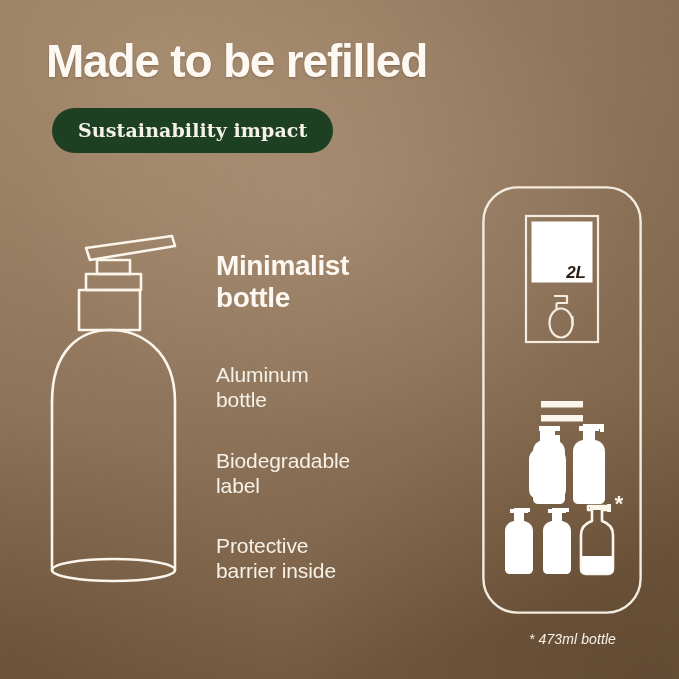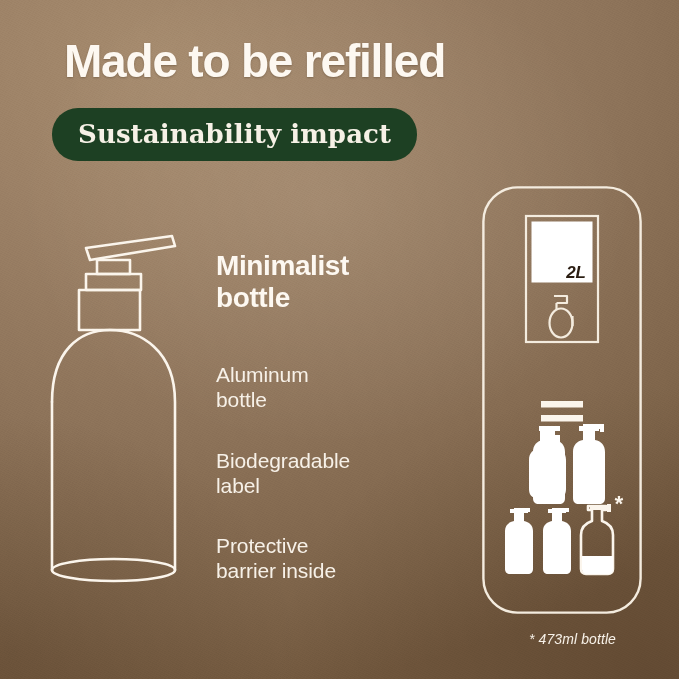--- a/index.html
+++ b/index.html
@@ -26,39 +26,39 @@
     background-image:
       repeating-linear-gradient(27deg, rgba(255,255,255,.05) 0 1px, rgba(0,0,0,.05) 1px 2px),
       repeating-linear-gradient(-63deg, rgba(255,255,255,.04) 0 1px, rgba(0,0,0,.04) 1px 3px);
     mix-blend-mode:overlay;
   }
 
   .layer{position:absolute;z-index:3;}
 
   
   #headline{
-    left:64px;top:38px;
+    left:46px;top:38px;
     color:#fdf8f1;
     font-size:46px;line-height:1.02;
     font-weight:700;letter-spacing:-1.2px;
     text-shadow:0 1px 2px rgba(50,32,16,.30);
     white-space:nowrap;
   }
   
   #badge{
     left:52px;top:108px;
     background:#1d4023;
     border-radius:26px;
     padding:11px 26px 12px 26px;
     display:flex;align-items:center;
   }
   #badge .txt{
     color:#f6f1e6;
     font-family:"DejaVu Serif", serif;
-    font-weight:700;font-size:26px;letter-spacing:.1px;
+    font-weight:700;font-size:19px;letter-spacing:.1px;
     white-space:nowrap;
   }
 
   
   #feature-title{
     left:216px;top:250px;
     color:#fdf8f1;font-size:28px;line-height:1.16;font-weight:700;
     letter-spacing:-.4px;white-space:pre-line;
   }
   .feature-item{

